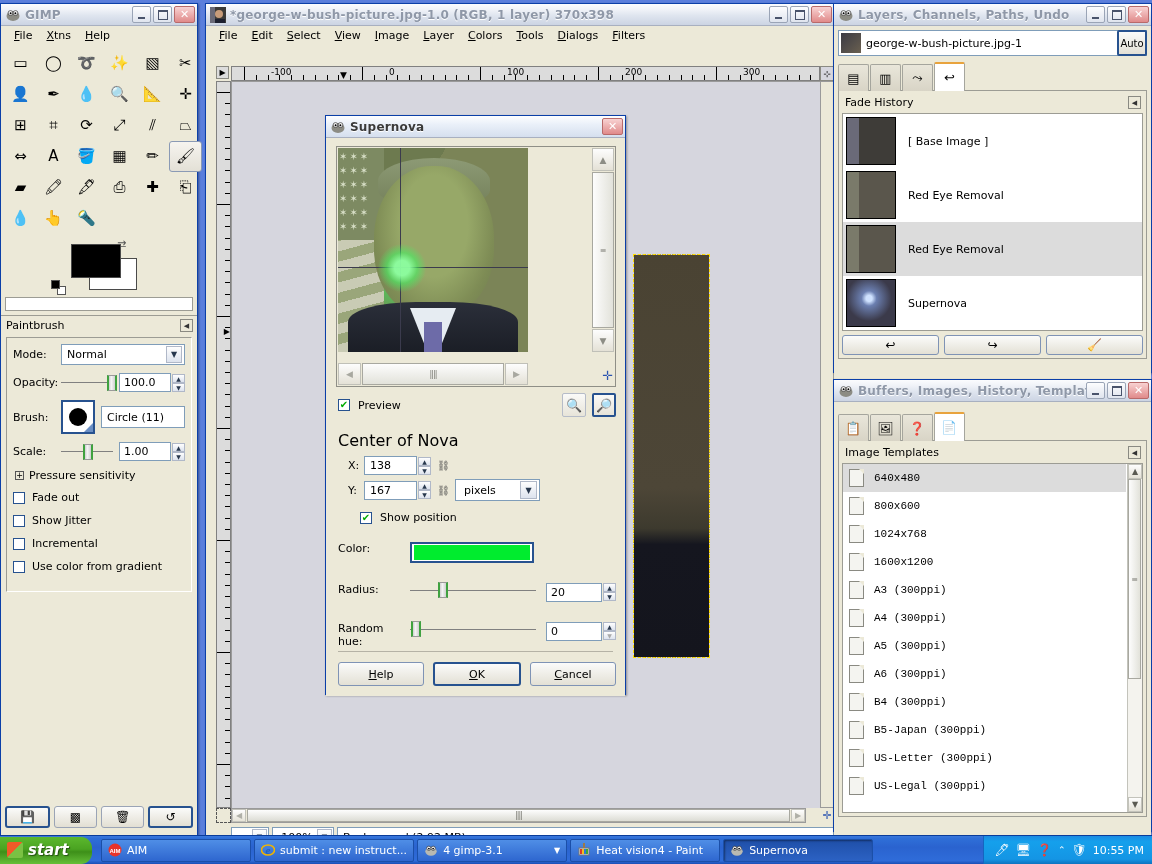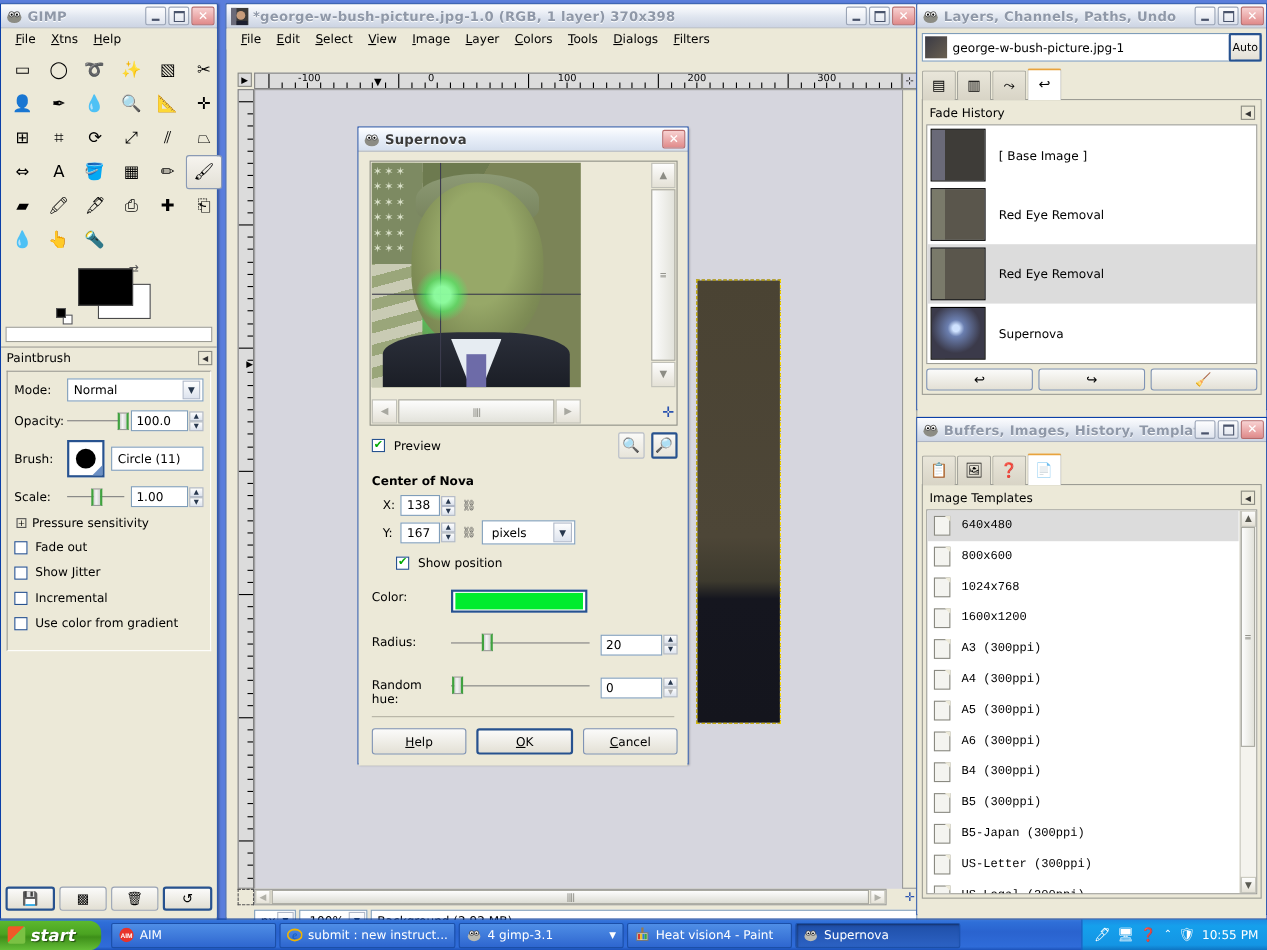--- a/index.html
+++ b/index.html
@@ -207,24 +207,24 @@
   .prev-move { position:absolute; right:2px; bottom:3px; font-size:13px; color:#2a53b0; }
 
   .nova-prevrow { position:absolute; left:12px; top:255px; width:278px;
       display:flex; align-items:center; }
   .zbtn { width:24px;height:24px;border:1px solid #b6bcc8;border-radius:2px;
       background:linear-gradient(to bottom,#fafaf8,#e7e4d9);
       display:flex;align-items:center;justify-content:center;font-size:13px;color:#555;}
   .zbtn.sel { border:2px solid #27528f; }
 
   .nova-sec { position:absolute; left:12px; top:293px; width:278px; }
-  .sec-title { font-weight:bold; font-size:11px; margin-bottom:6px; }
+  .sec-title { font-weight:normal; font-size:16px; margin-bottom:6px; }
   .xy-row { display:flex; align-items:center; margin-bottom:4px; margin-left:10px; }
   .xy-row .l { width:16px; font-size:11px; }
-  .xy-fld { width:36px;height:19px;background:#fff;border:1px solid #7f9db9;
+  .xy-fld { width:53px;height:19px;background:#fff;border:1px solid #7f9db9;
             font-size:11px;display:flex;align-items:center;padding-left:5px;}
   .chain { width:10px; margin-left:6px; font-size:10px; color:#444; }
   .unit-combo{ width:85px;height:22px;background:#fff;border:1px solid #7f9db9;
             margin-left:8px; display:flex;align-items:center;justify-content:space-between;
             padding:0 2px 0 8px; font-size:11px;}
   .srow { display:flex; align-items:flex-start; margin-bottom:20px; }
   .srow .l { width:72px; font-size:11px; }
   .color-btn { width:124px;height:21px;border:2px solid #27528f;background:#fff;
             display:flex;align-items:center;justify-content:center;}
   .color-btn .sw { width:116px;height:15px; }
@@ -1010,24 +1010,20 @@
               <div class="tmpl-item">
                 <span class="ico"></span>
                 <span class="nm">A6 (300ppi)</span>
               </div>
               <div class="tmpl-item">
                 <span class="ico"></span>
                 <span class="nm">B4 (300ppi)</span>
               </div>
               <div class="tmpl-item">
                 <span class="ico"></span>
-                <span class="nm">B5 (300ppi)</span>
-              </div>
-              <div class="tmpl-item">
-                <span class="ico"></span>
                 <span class="nm">B5-Japan (300ppi)</span>
               </div>
               <div class="tmpl-item">
                 <span class="ico"></span>
                 <span class="nm">US-Letter (300ppi)</span>
               </div>
               <div class="tmpl-item">
                 <span class="ico"></span>
                 <span class="nm">US-Legal (300ppi)</span>
               </div>

